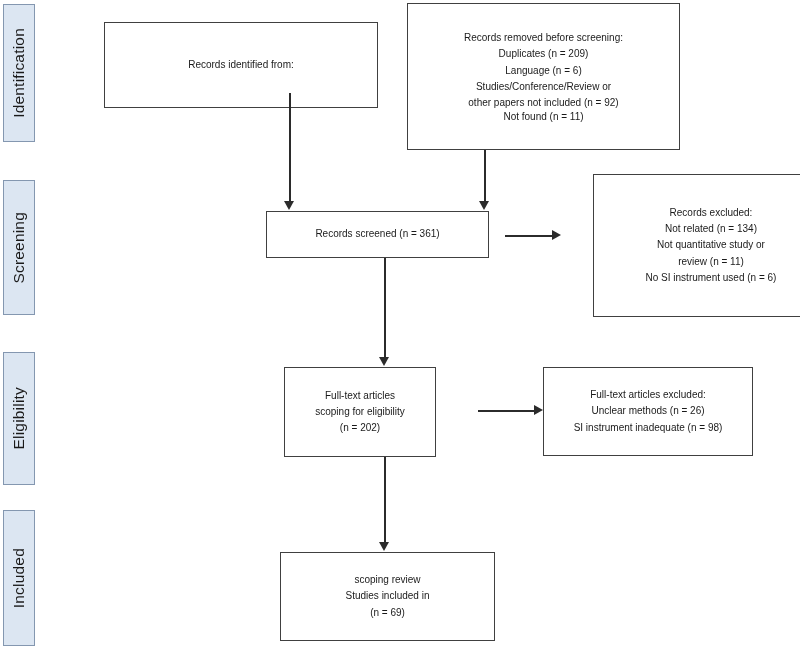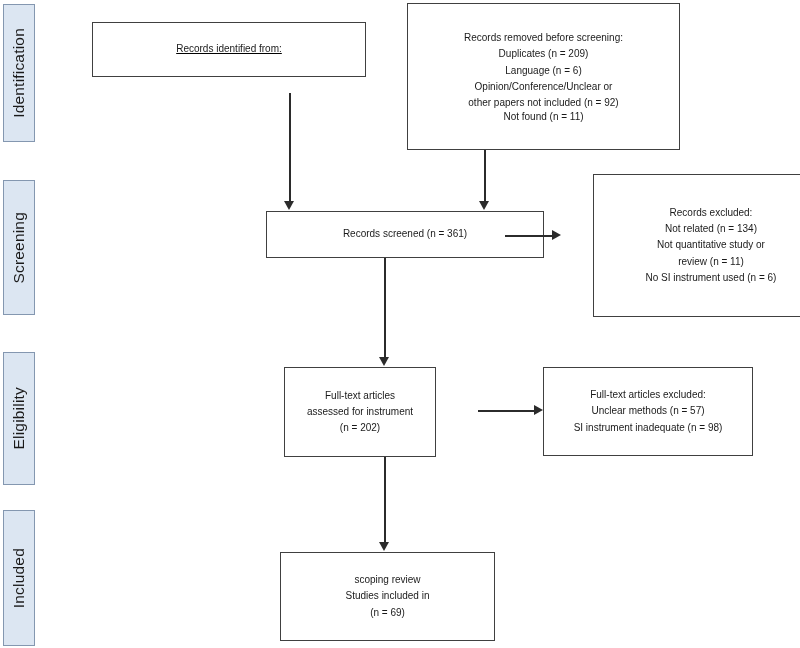--- a/index.html
+++ b/index.html
@@ -92,54 +92,54 @@
   </div>
 
   <div class="stage-label" style="left:3px; top:352px; width:32px; height:133px;">
     <span class="stage-text">Eligibility</span>
   </div>
 
   <div class="stage-label" style="left:3px; top:510px; width:32px; height:136px;">
     <span class="stage-text">Included</span>
   </div>
 
-  <div class="flow-box" style="left:92px; top:22px; width:274px; height:55px;text-decoration:underline;">
+  <div class="flow-box" style="left:104px; top:22px; width:274px; height:86px;">
     <div class="line">Records identified from:</div>
   </div>
 
   <div class="flow-box" style="left:407px; top:3px; width:273px; height:147px;">
     <div class="line">Records removed before screening:</div>
     <div class="line">Duplicates (n = 209)</div>
     <div class="line">Language (n = 6)</div>
-    <div class="line">Opinion/Conference/Unclear or</div>
+    <div class="line">Studies/Conference/Review or</div>
     <div class="line">other papers not included (n = 92)</div>
     <div class="line" style="line-height:1.15;">Not found (n = 11)</div>
   </div>
 
-  <div class="flow-box" style="left:266px; top:211px; width:278px; height:47px;">
+  <div class="flow-box" style="left:266px; top:211px; width:223px; height:47px;">
     <div class="line">Records screened (n = 361)</div>
   </div>
 
   <div class="flow-box" style="left:561px; top:174px; width:236px; height:143px;margin-left:32px;">
     <div class="line">Records excluded:</div>
     <div class="line">Not related (n = 134)</div>
     <div class="line">Not quantitative study or</div>
     <div class="line">review (n = 11)</div>
     <div class="line">No SI instrument used (n = 6)</div>
   </div>
 
   <div class="flow-box" style="left:284px; top:367px; width:152px; height:90px;">
     <div class="line">Full-text articles</div>
-    <div class="line">assessed for instrument</div>
+    <div class="line">scoping for eligibility</div>
     <div class="line">(n = 202)</div>
   </div>
 
   <div class="flow-box" style="left:543px; top:367px; width:210px; height:89px;">
     <div class="line">Full-text articles excluded:</div>
-    <div class="line">Unclear methods (n = 57)</div>
+    <div class="line">Unclear methods (n = 26)</div>
     <div class="line">SI instrument inadequate (n = 98)</div>
   </div>
 
   <div class="flow-box" style="left:280px; top:552px; width:215px; height:89px;">
     <div class="line">scoping review</div>
     <div class="line">Studies included in</div>
     <div class="line">(n = 69)</div>
   </div>
 
   <div class="connector v" style="left:289px; top:93px; height:110px;"></div>

